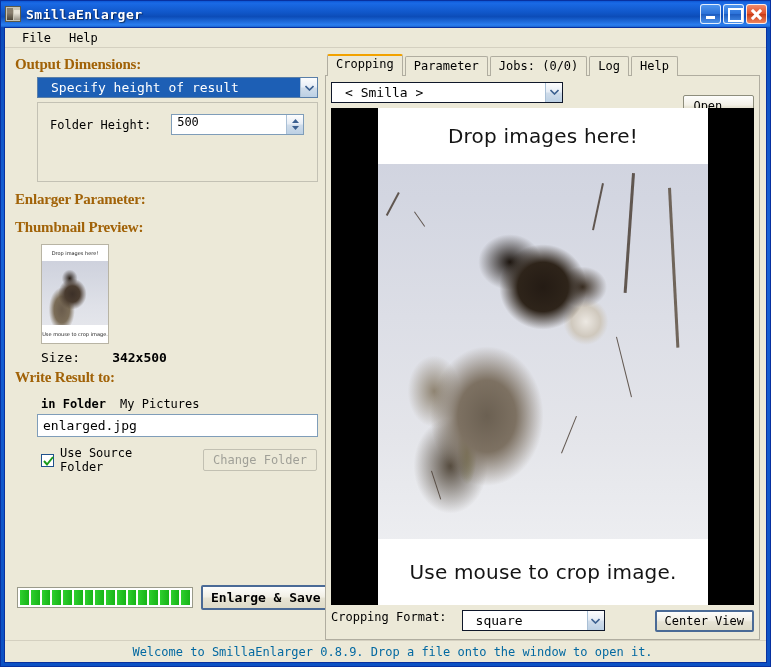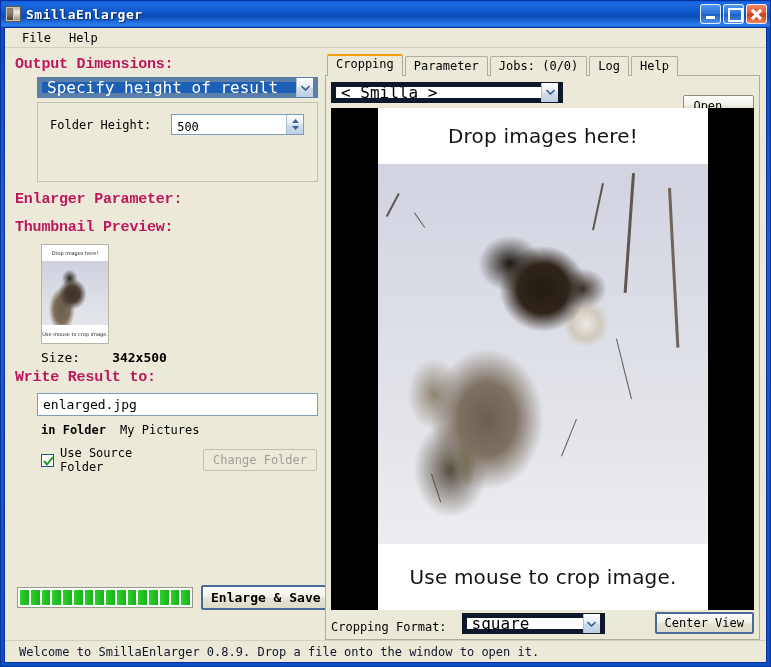--- a/index.html
+++ b/index.html
@@ -121,40 +121,41 @@
   }
 
   
   #left {
     width: 320px; flex: 0 0 320px;
     padding: 6px 8px 0 10px;
     display: flex; flex-direction: column;
     position: relative;
   }
   .section-title {
-    font-family: Liberation Mono, monospace;
+    font-family: Liberation Serif, serif;
     font-size: 15px;
     font-weight: bold;
-    color: #be185d;
+    color: #a16207;
     margin: 2px 0 4px 0;
     letter-spacing: -0.2px;
   }
   .indent { margin-left: 22px; }
 
   
   .combo {
     height: 21px;
-    border: 5px solid #0f172a;
+    border: 1px solid #0f172a;
     background: #ffffff;
     display: flex; align-items: center;
     font-family: "DejaVu Sans Mono", monospace;
-    font-size: 16px;
+    font-size: 13px;
     color: #000;
     position: relative;
     cursor: default;
+    padding-left: 8px;
   }
   .combo .cval { padding-left: 5px; flex: 1 1 auto; white-space: nowrap; overflow: hidden; }
   .combo .carrow {
     width: 17px; height: 19px; flex: 0 0 17px;
     background: linear-gradient(to bottom, #fdfdfd 0%, #e8eef6 45%, #cfdcea 55%, #bcd0e4 100%);
     border-left: 1px solid #aac0d6;
     display: flex; align-items: center; justify-content: center;
   }
   .combo .carrow svg { display: block; }
   .combo.selected {
@@ -179,21 +180,21 @@
   .lbl {
     font-family: "DejaVu Sans Mono", monospace;
     font-size: 12px;
     color: #000;
   }
   
   .spin {
     width: 133px; height: 21px;
     border: 1px solid #7f9db9;
     background: #fff;
-    display: flex; align-items: flex-end;
+    display: flex; align-items: flex-start;
     margin-left: 20px;
   }
   .spin .sval {
     flex: 1 1 auto; padding-left: 5px;
     font-family: "DejaVu Sans Mono", monospace;
     font-size: 12px; color: #000;
   }
   .spin .sbtns {
     width: 17px; flex: 0 0 17px; height: 19px;
     background: linear-gradient(to bottom, #fdfdfd 0%, #e8eef6 45%, #cfdcea 55%, #bcd0e4 100%);
@@ -396,38 +397,40 @@
     font-family: "DejaVu Sans", sans-serif;
     font-size: 20px;
     color: #141414;
     letter-spacing: 0.2px;
   }
   #band-top { top: 0; height: 56px; }
   #band-bottom { bottom: 0; height: 66px; }
 
   #bottomrow {
     height: 24px; flex: 0 0 24px;
-    display: flex; align-items: flex-end;
+    display: flex; align-items: flex-start;
+    margin-top: 5px;
   }
   #bottomrow .cf-lbl {
     font-family: "DejaVu Sans Mono", monospace; font-size: 12px; color: #000;
   }
   #combo-cropformat { width: 143px; margin-left: 15px; }
   #btn-centerview { margin-left: auto; }
 
   
   #statusbar {
     height: 22px; flex: 0 0 22px;
     background: #ece9d8;
     border-top: 1px solid #d4d0c0;
     display: flex; align-items: center;
     padding-left: 14px;
     font-family: "DejaVu Sans Mono", monospace;
     font-size: 12px;
-    color: #0f172a;
+    color: #0369a1;
+    justify-content: center;
   }
 </style>
 </head>
 <body>
 
 <div id="window">
 
   <div id="titlebar">
     <div id="titleicon"></div>
     <div id="titletext">SmillaEnlarger</div>
@@ -486,27 +489,27 @@
           <div class="mini-band" id="mini-bot">Use mouse to crop image.</div>
         </div>
 
         <div id="size-row">
           <span class="sz-label">Size:</span>
           <span class="sz-value">342x500</span>
         </div>
 
         <div class="section-title" style="margin-top:4px">Write Result to:</div>
 
-        <div id="path-input">
-          <span>enlarged.jpg</span>
-        </div>
-
         <div id="folder-row">
           <span class="f-lbl">in Folder</span>
           <span class="f-val">My Pictures</span>
+        </div>
+
+        <div id="path-input">
+          <span>enlarged.jpg</span>
         </div>
 
         <div id="check-row">
           <span class="cbox">
             <svg width="11" height="11" viewBox="0 0 11 11">
               <path d="M1 5 L4 8.5 L10 1" fill="none" stroke="#1a9a1a" stroke-width="2"></path>
             </svg>
           </span>
           <span class="c-lbl">Use Source Folder</span>
           <span class="btn disabled" id="btn-changefolder">Change Folder</span>

